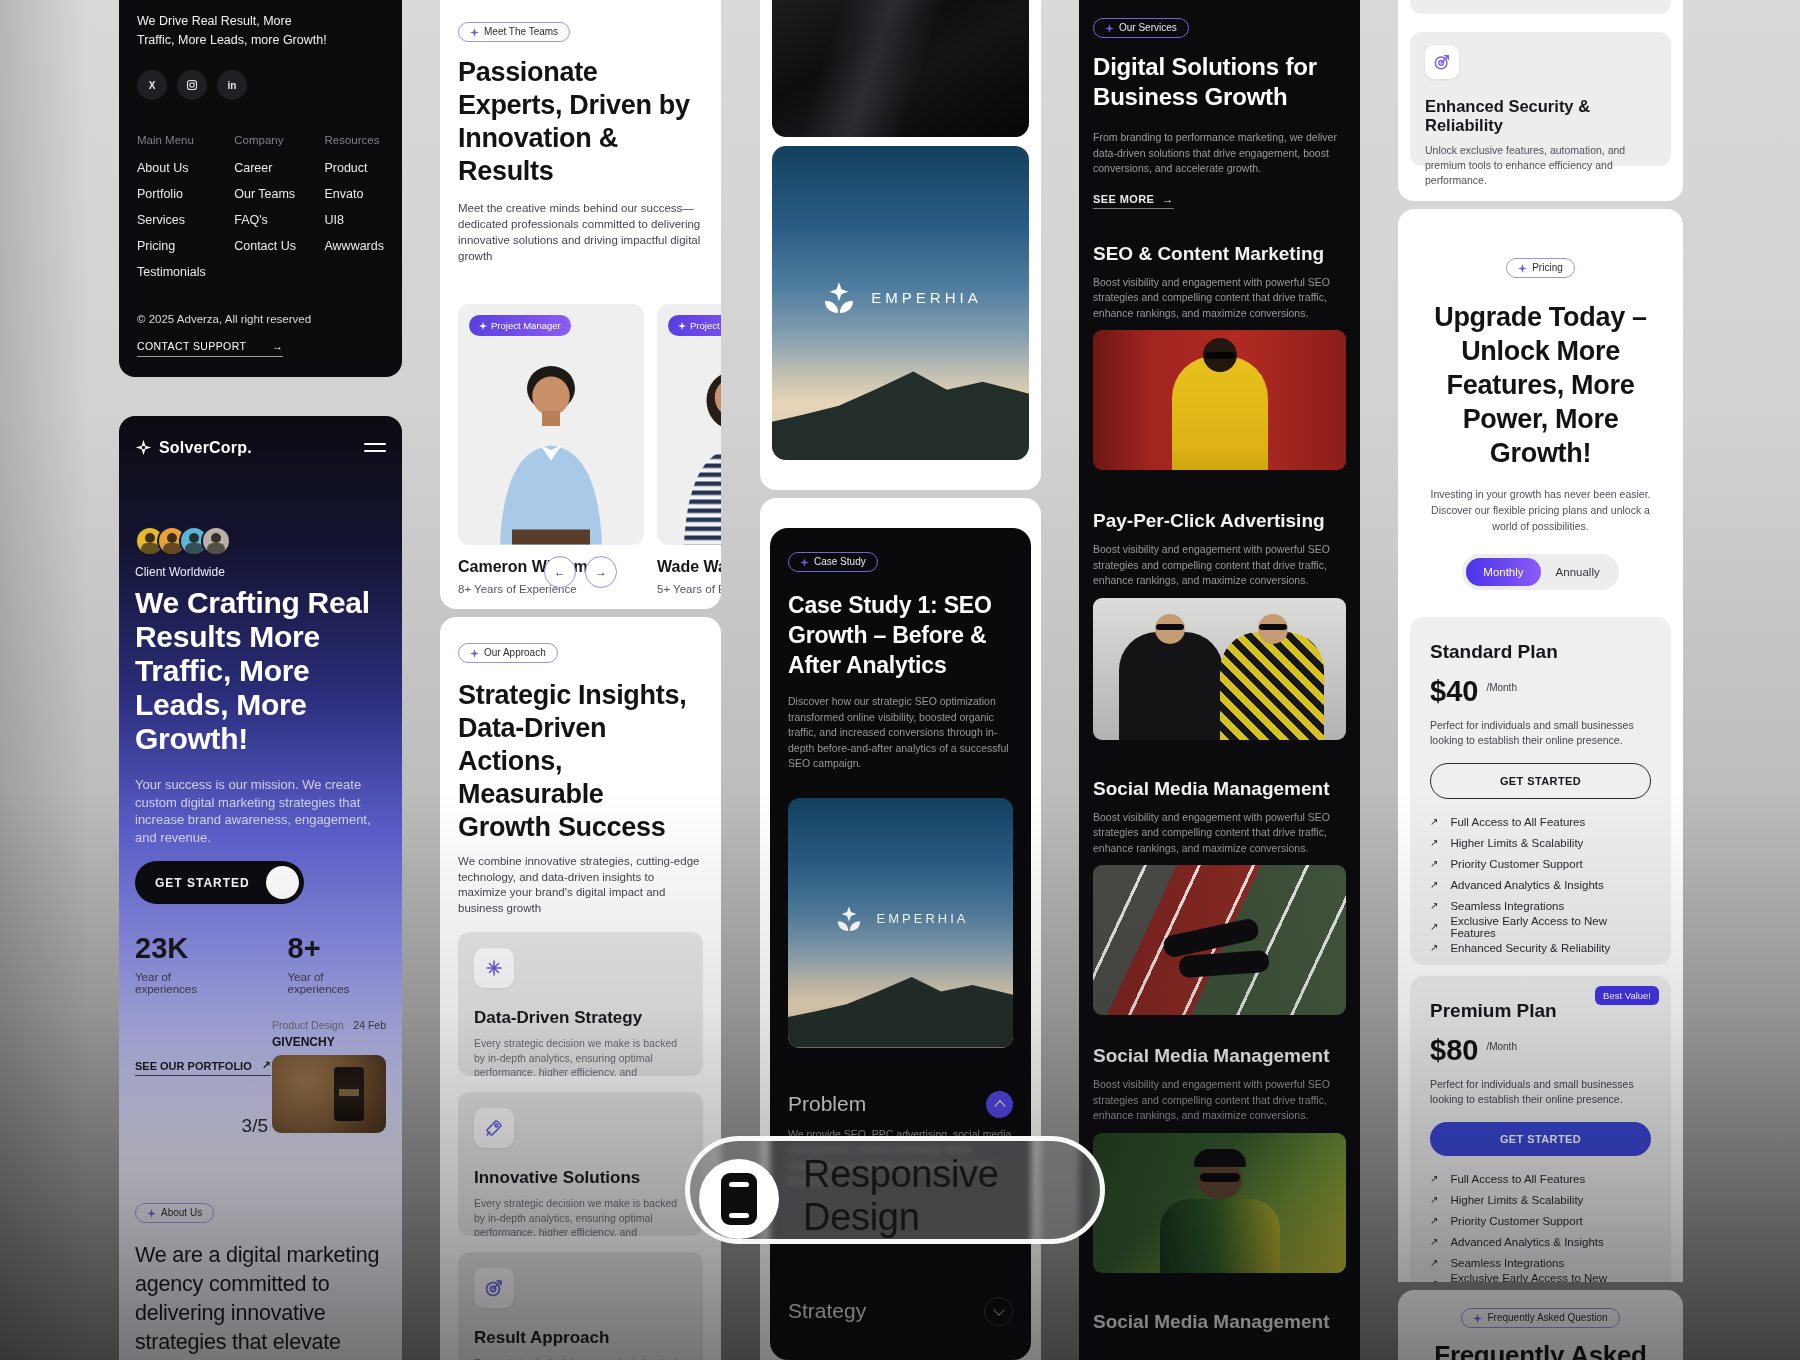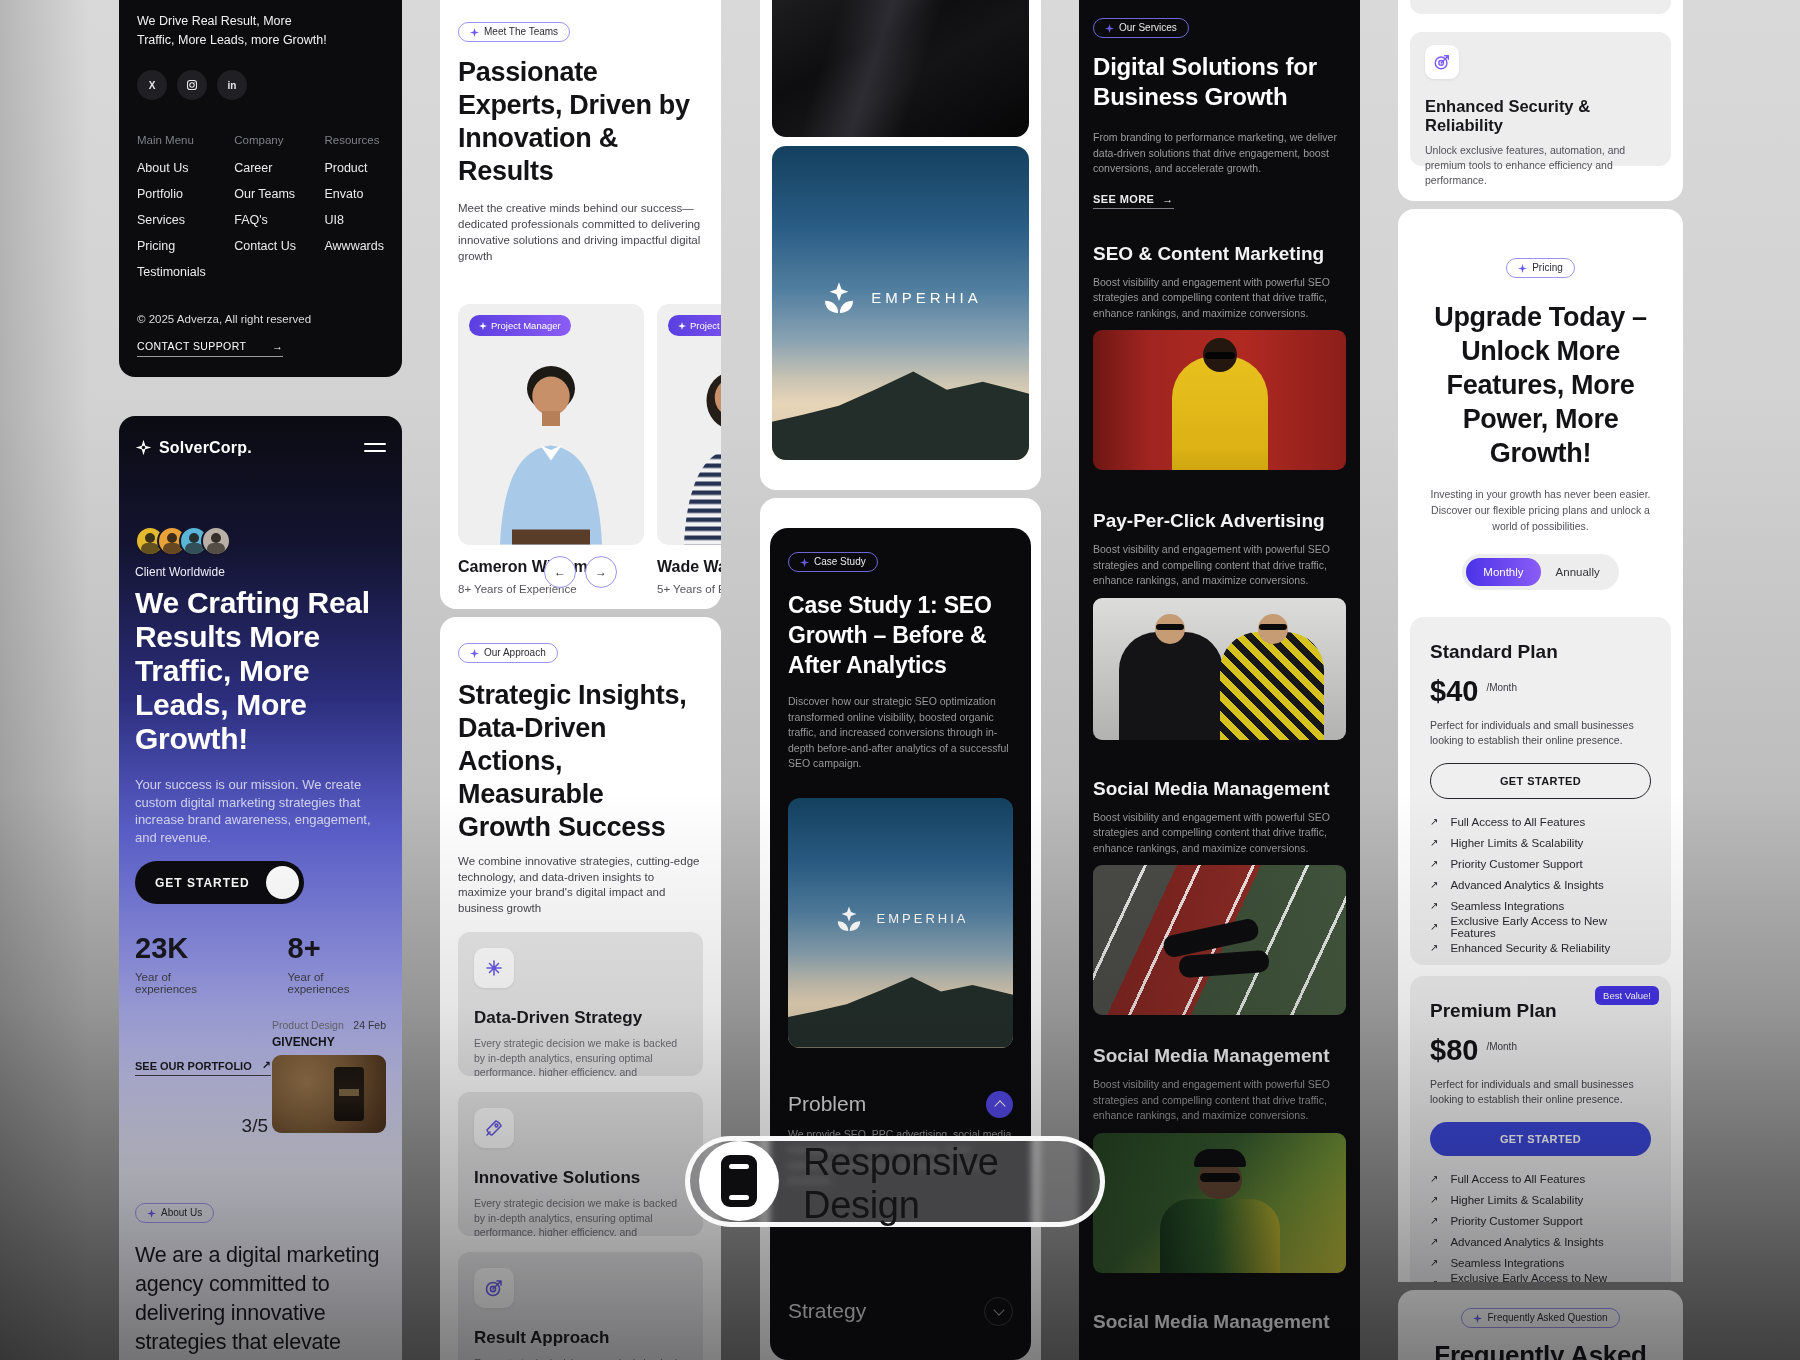--- a/index.html
+++ b/index.html
@@ -191,23 +191,23 @@
   .pl-cta.filled{background:#3a46d8;color:#fff;}
   .pl-feats{margin-top:12px;}
   .pl-feat{display:flex;align-items:center;gap:12px;height:21px;font-size:11.5px;color:#28282e;}
   .pl-feat .ar{font-size:10px;color:#17171b;}
   .best{position:absolute;top:10px;right:12px;background:#4533e6;color:#fff;font-size:9.5px;border-radius:6px;padding:4px 8px;}
   .s-faq{top:1290px;height:70px;background:#fff;border-radius:16px 16px 0 0;padding:0 12px;text-align:center;}
   .fq-badge{margin-top:18px;}
   .fq-h2{font-size:26px;font-weight:700;color:#131316;margin-top:12px;letter-spacing:-.3px;}
 
   
-  .pill{position:absolute;left:685px;top:1136px;width:420px;height:91px;border-radius:60px;z-index:60;
+  .pill{position:absolute;left:685px;top:1136px;width:420px;height:108px;border-radius:60px;z-index:60;
     background:rgba(112,112,114,.58);border:5px solid rgba(255,255,255,.96);box-sizing:border-box;
-    display:flex;align-items:flex-start;padding-left:9px;backdrop-filter:blur(3px);}
+    display:flex;align-items:flex-end;padding-left:9px;backdrop-filter:blur(3px);}
   .pill .circ{width:80px;height:80px;border-radius:50%;background:#fff;display:flex;align-items:center;justify-content:center;flex:0 0 auto;}
   .phone{width:36px;height:52px;background:#0d0d0f;border-radius:9px;position:relative;}
   .phone:before{content:"";position:absolute;left:50%;top:9px;transform:translateX(-50%);width:20px;height:5px;border-radius:3px;background:#fff;}
   .phone:after{content:"";position:absolute;left:50%;bottom:7px;transform:translateX(-50%);width:20px;height:5px;border-radius:3px;background:#fff;}
   .pill .lbl{margin-left:24px;font-size:38px;font-weight:500;color:#141416;letter-spacing:-.3px;}
 </style>
 </head>
 <body>
 
 <div class="stage">

